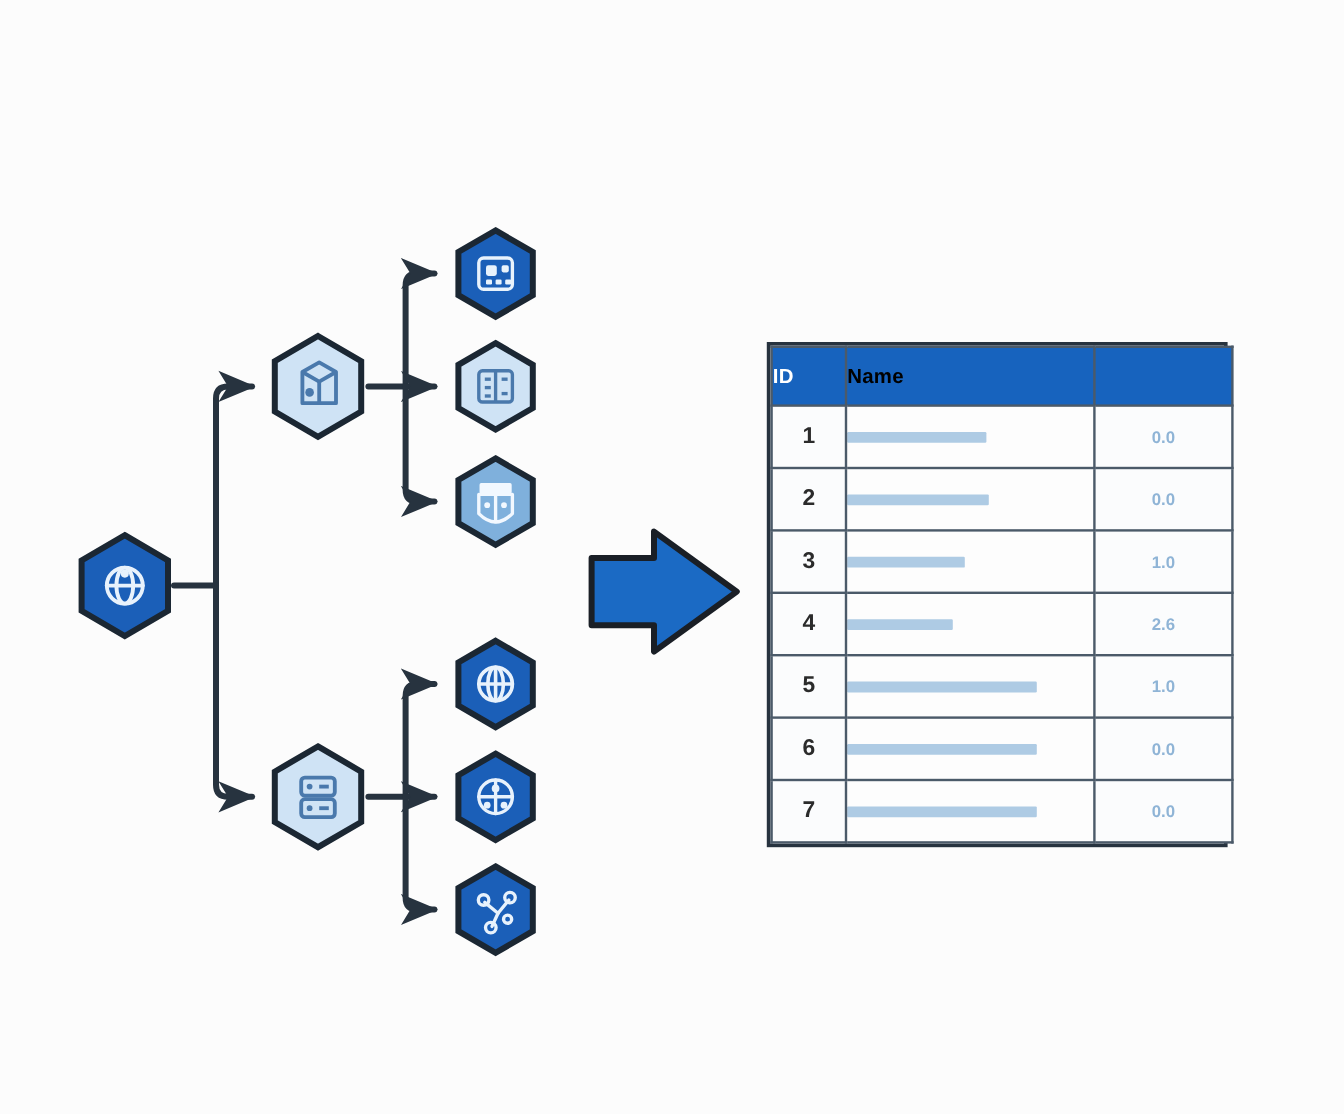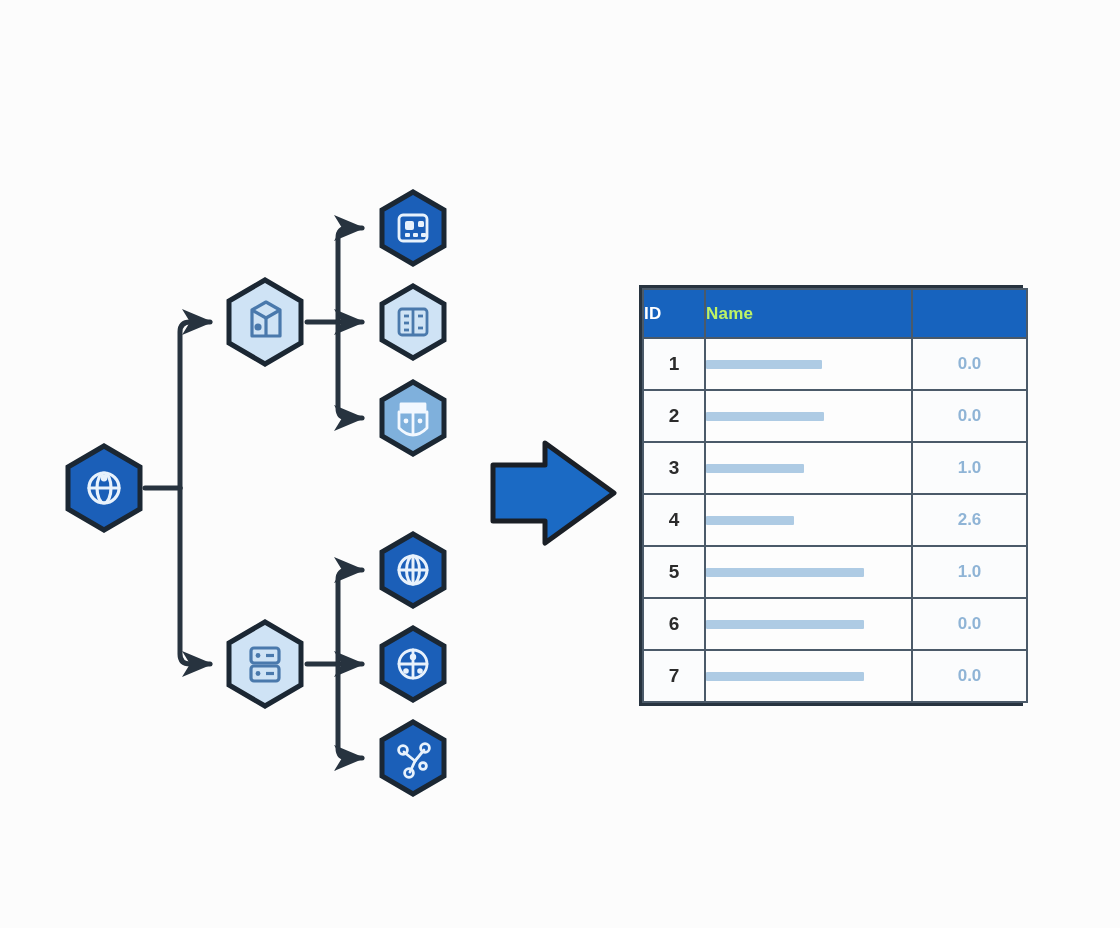--- a/index.html
+++ b/index.html
@@ -75,21 +75,21 @@
     background: #fbfcfd;
   }
   td.cell-name {
     width: 207px;
     background: #fdfdfd;
     padding-left: 16px;
   }
   td.cell-value {
     width: 115px;
     text-align: center;
-    font-size: 17px;
+    font-size: 14px;
     font-weight: bold;
     color: #8fb4d6;
     background: #fbfcfd;
   }
   .name-bar {
     display: block;
     height: 9px;
     border-radius: 1px;
     background: #aecbe4;
   }
@@ -237,21 +237,21 @@
     <g>
       <path d="M493,465 L545,465 L545,443 L614,493 L545,543 L545,521 L493,521 Z" fill="#1b6ac4" stroke="#1a1f26" stroke-width="5" stroke-linejoin="round"></path>
     </g>
   </svg>
 
   <div class="table-wrap" style="border-color: rgb(39, 51, 63);">
     <table class="data-table">
       <thead>
         <tr>
           <th class="col-id" style="background: rgb(23, 99, 190); color: rgb(255, 255, 255);">ID</th>
-          <th class="col-name" style="background: rgb(23, 99, 190); color: #bef264;">Name</th>
+          <th class="col-name" style="background: rgb(23, 99, 190); color: #000000;">Name</th>
           <th class="col-value" style="background: rgb(23, 99, 190); color: rgb(255, 255, 255);"></th>
         </tr>
       </thead>
       <tbody id="table-body">
           <tr>
             <td class="cell-id">1</td>
             <td class="cell-name">
               <span class="name-bar" style="width: 116px; background: rgb(174, 203, 228);"></span>
             </td>
             <td class="cell-value" style="color: rgb(143, 180, 214);">0.0</td>

